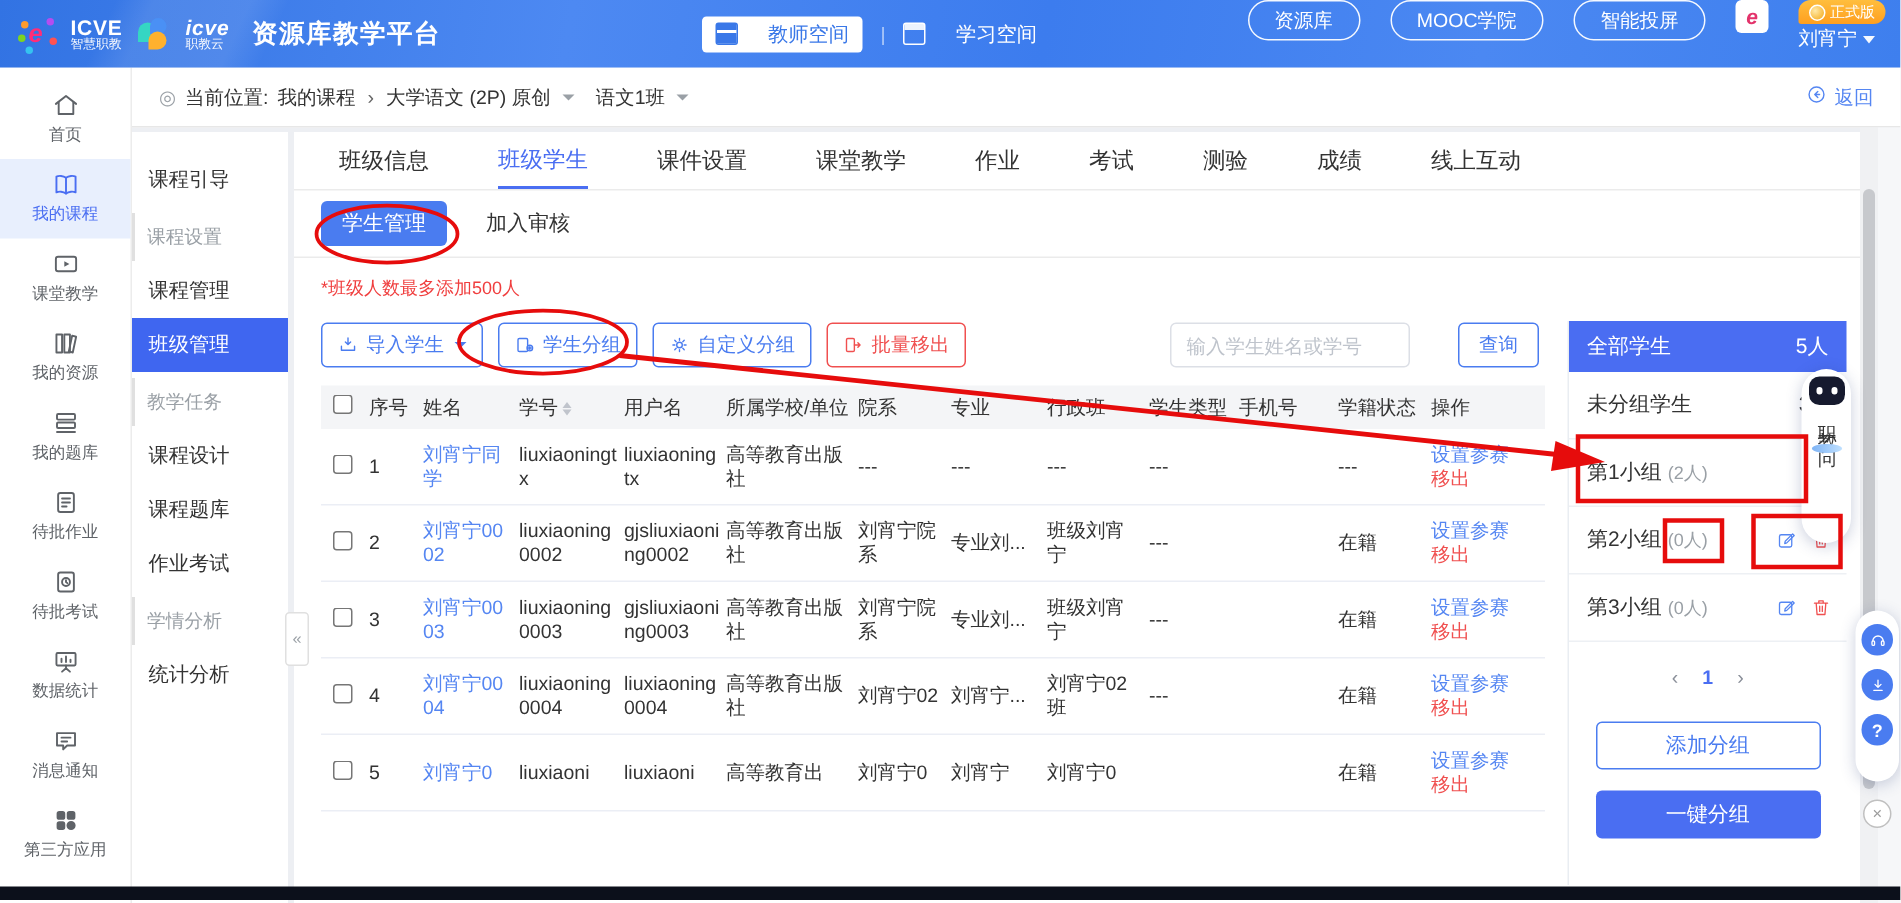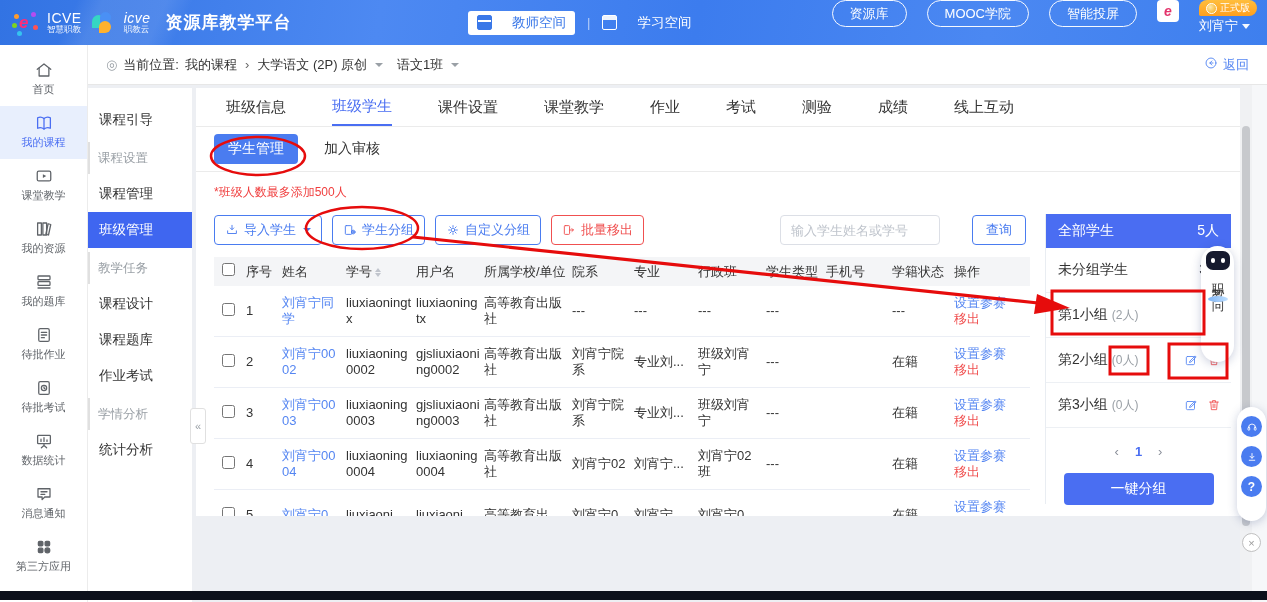--- a/index.html
+++ b/index.html
@@ -10,21 +10,21 @@
   .topbar{position:absolute;left:0;top:0;width:1267px;height:45px;z-index:5;display:flex;align-items:center;color:#fff;
     background:linear-gradient(115deg,rgba(255,255,255,0) 6%,rgba(255,255,255,.10) 8%,rgba(255,255,255,.10) 13%,rgba(255,255,255,0) 15%),
                linear-gradient(100deg,#3273e3 0%,#4d89f2 30%,#3c7cee 55%,#4b88f2 78%,#3e7fee 100%);}
   .brand{display:flex;align-items:center;gap:9px;padding-left:12px}
   .logo-flower{position:relative;width:26px;height:26px}
   .logo-flower .core{position:absolute;left:7px;top:3px;font-weight:bold;font-size:17px;color:#ff2d78;font-style:italic}
   .logo-flower .dot{position:absolute;width:5px;height:5px;border-radius:50%}
   .logo-shell{position:relative;width:24px;height:24px}
   .logo-shell i{position:absolute;border-radius:50% 50% 50% 0}
   .brand-txt{display:flex;flex-direction:column;line-height:1.05}
-  .brand-txt .t1{font-weight:normal;font-size:14px;letter-spacing:.5px}
+  .brand-txt .t1{font-weight:bold;font-size:14px;letter-spacing:.5px}
   .brand-txt .t2{font-size:8.5px;opacity:.95}
   .app-title{font-size:17px;font-weight:bold;margin-left:6px;letter-spacing:1px}
   .spaces{position:absolute;left:468px;top:0;height:45px;display:flex;align-items:center;gap:12px}
   .space{display:flex;align-items:center;gap:20px;font-size:13.5px;cursor:pointer}
   .space.active{background:#fff;color:#3a78e8;border-radius:3px;padding:3px 9px}
   .space .mini-ico{width:13px;height:13px;border-radius:2px;flex:none}
   .space.active .mini-ico{background:#3a78e8;box-shadow:inset 0 -4px 0 #3a78e8,inset 0 3px 0 #3a78e8;border:1.5px solid #3a78e8;background:
      linear-gradient(#3a78e8 30%,#fff 30%,#fff 45%,#3a78e8 45%)}
   .space:not(.active) .mini-ico{border:1.5px solid #fff;background:linear-gradient(rgba(255,255,255,.9) 30%,transparent 30%)}
   .nav-sep{opacity:.6}
@@ -55,21 +55,21 @@
   .back-link{margin-left:auto;color:#5586f2;display:flex;align-items:flex-start;gap:5px;cursor:pointer}
   .back-link svg{width:14px;height:14px;stroke:#5586f2;fill:none;stroke-width:1.6;stroke-linecap:round;stroke-linejoin:round}
   
   .submenu{position:absolute;left:88px;top:88px;width:104px;height:514px;background:#fff;z-index:2;padding-top:14px;box-sizing:border-box}
   .sm-item{height:36px;display:flex;align-items:center;padding-left:11px;font-size:13.5px;color:#333;cursor:pointer}
   .sm-item.active{background:#3f66f0;color:#fff}
   .sm-section{height:32px;display:flex;align-items:center;padding-left:8px;font-size:12.5px;color:#9aa0a6;border-left:2px solid #e0e0e0;margin:4px 0 2px 0}
   .collapse-tab{position:absolute;left:190px;top:408px;width:14px;height:34px;background:#fff;border:1px solid #e0e0e0;border-radius:3px;
     display:flex;align-items:center;justify-content:center;color:#9aa0a6;font-size:11px;z-index:6;cursor:pointer}
   
-  .card{position:absolute;left:196px;top:88px;width:1044px;height:428px;background:#fff;z-index:2;overflow:hidden}
+  .card{position:absolute;left:196px;top:88px;width:1044px;height:514px;background:#fff;z-index:2;overflow:hidden}
   .tabsrow{display:flex;align-items:center;gap:46px;height:38px;padding:0 0 0 30px;border-bottom:1px solid #ebebeb}
   .tab{font-size:15px;color:#333;height:38px;display:flex;align-items:center;cursor:pointer;box-sizing:border-box}
   .tab.active{color:#4a6ef2;border-bottom:2px solid #4a6ef2}
   .subtabs{display:flex;align-items:center;height:44px;padding-left:18px;border-bottom:1px solid #ebebeb;gap:26px}
   .btn-primary-sm{background:#4a7cf0;color:#fff;border:none;border-radius:4px;font-size:14px;padding:6px 14px;cursor:pointer;font-family:inherit}
   .subtab-plain{font-size:14px;color:#333;cursor:pointer}
   .notice{color:#f03e3e;font-size:12px;padding:12px 18px 0}
   .toolbar{display:flex;align-items:center;padding:14px 8px 0 18px;margin-right:200px}
   .btn-outline{display:flex;align-items:center;gap:5px;background:#fff;border:1px solid #4a7cf0;color:#4a7cf0;border-radius:4px;
                height:30px;padding:0 10px;font-size:13px;cursor:pointer;margin-right:10px;box-sizing:border-box;font-family:inherit}
@@ -547,22 +547,22 @@
         <svg class="ic-del" viewBox="0 0 24 24">
             <path d="M4.5 7 h15 M9.5 7 V4.5 h5 V7 M6.5 7 l1 13 h9 l1 -13 M10.5 10.5 v6 M13.5 10.5 v6"></path>
           </svg>
       </span>
     </div>
     <div class="pager">
       <span>‹</span>
       <span class="pg">1</span>
       <span>›</span>
     </div>
+    <button class="gp-btn gp-add">添加分组</button>
     <button class="gp-btn gp-auto">一键分组</button>
-    <button class="gp-btn gp-add">添加分组</button>
   </section>
 </main>
 
 <div class="scroll-track"></div>
 <div class="scroll-thumb"></div>
 <div class="outer-strip"></div>
 <div class="bottombar"></div>
 
 <div class="assistant">
   <div class="bot-head"></div>

